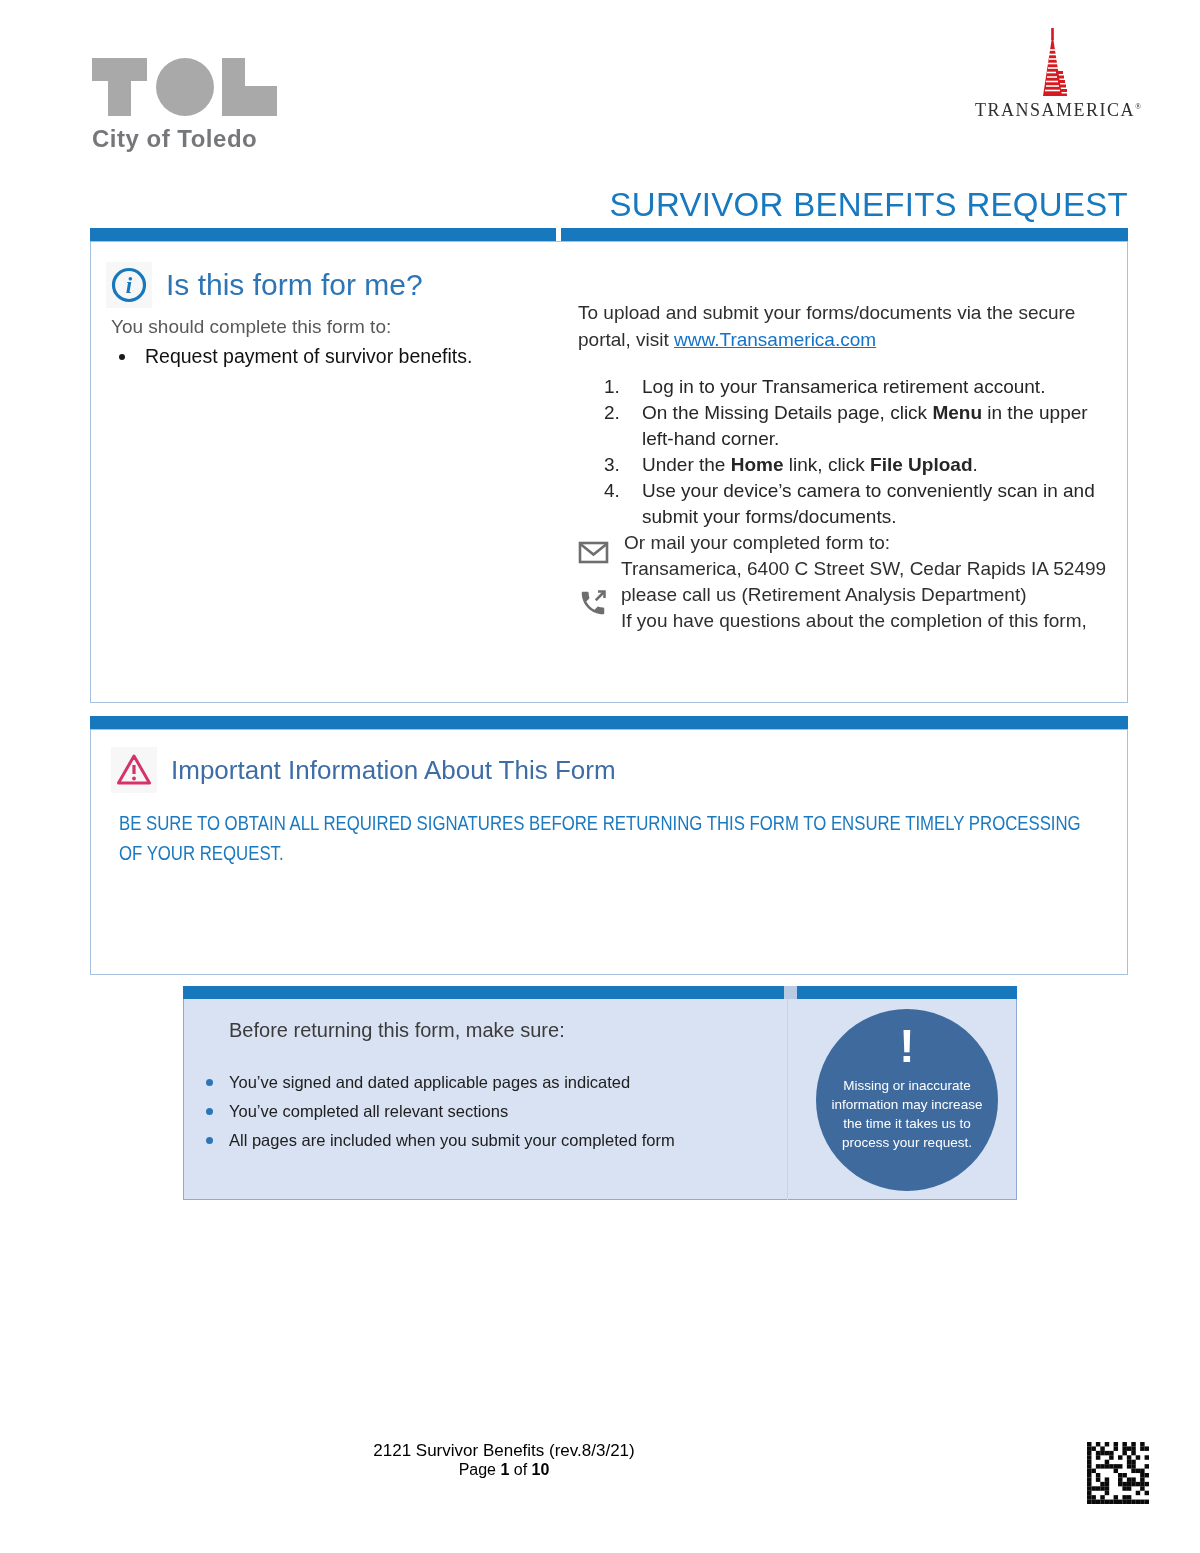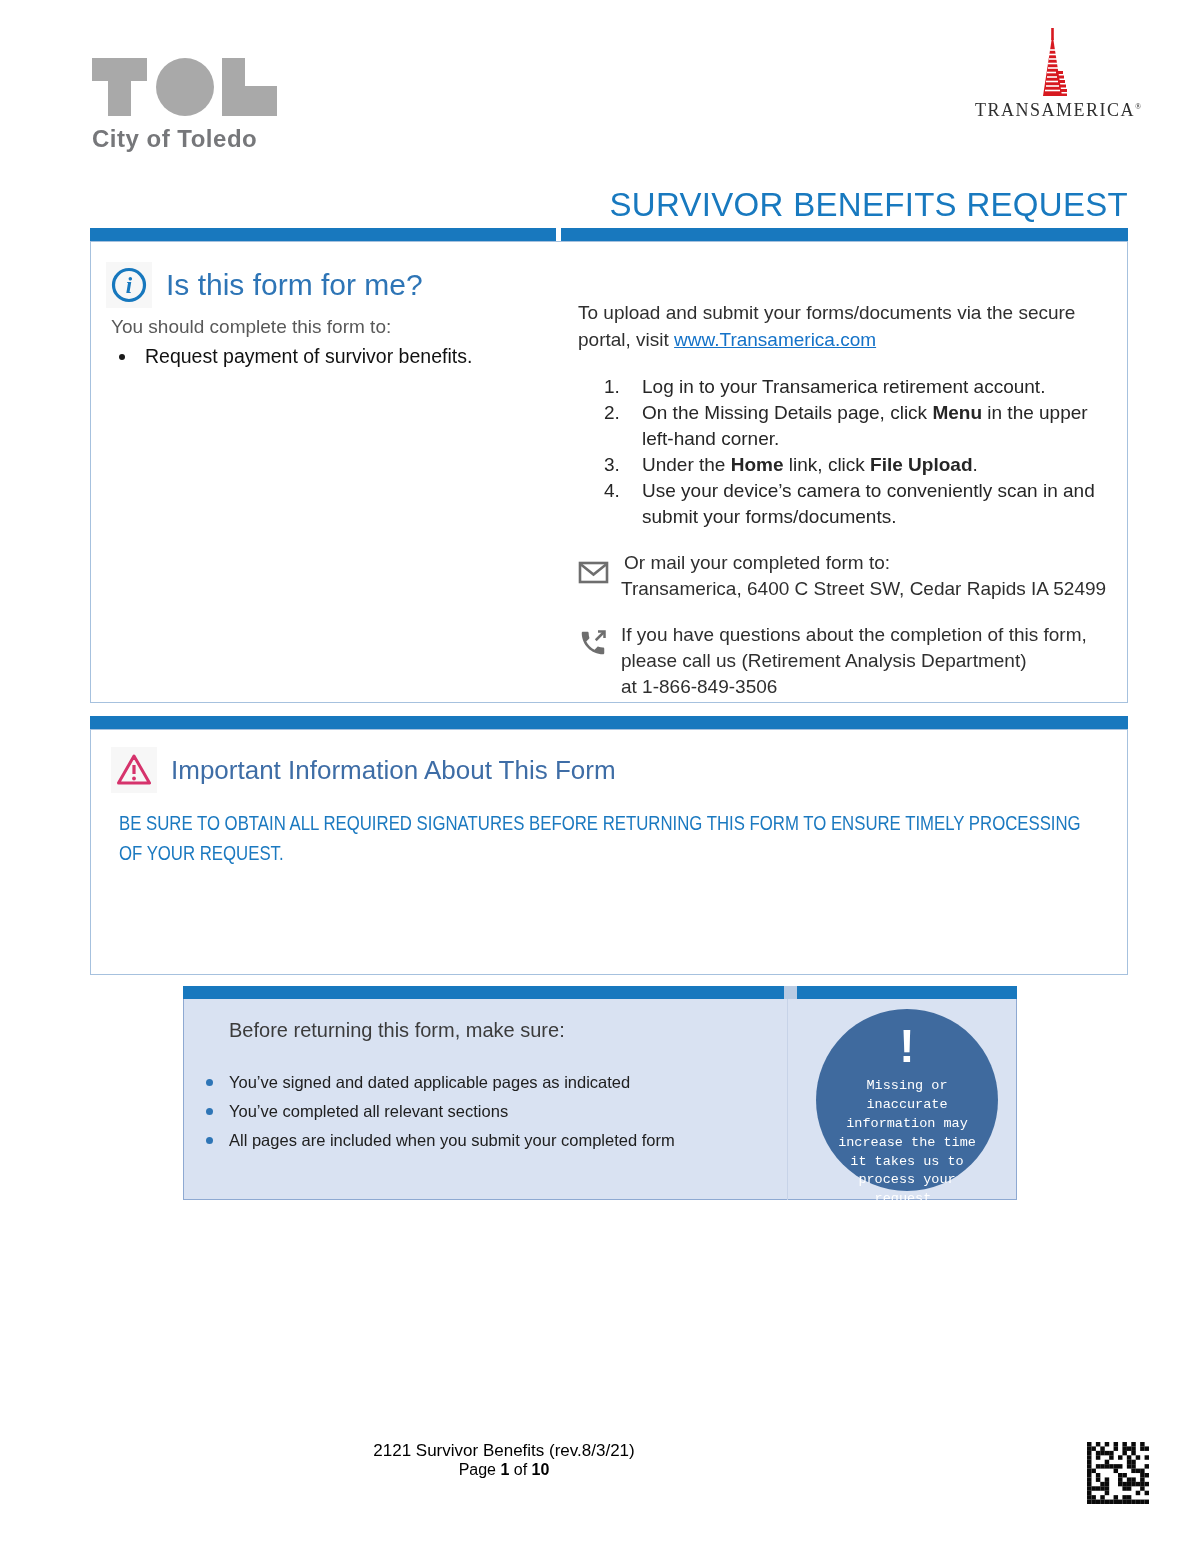--- a/index.html
+++ b/index.html
@@ -53,21 +53,21 @@
 
   .sec1-right { position: absolute; left: 487px; top: 57px; width: 550px; }
   .portal-p { font-size: 19px; line-height: 27px; color: #2f2f2f; width: 525px; }
   a.portal-link { color: #1472c8; text-decoration: underline; cursor: pointer; }
   .steps { margin-top: 21px; }
   .step { display: flex; font-size: 19px; line-height: 26px; color: #262626; }
   .step .num { width: 38px; text-align: left; padding-left: 26px; flex: 0 0 64px; }
   .step .body { flex: 1; padding-right: 4px; }
   .step b { font-weight: 700; }
 
-  .contact-row { display: flex; margin-top: 20px; }
+  .contact-row { display: flex; }
   .contact-row .cicon { flex: 0 0 43px; padding-top: 10px; }
   .contact-row.phone .cicon { padding-top: 6px; }
   .contact-lines { font-size: 19px; line-height: 26px; color: #2f2f2f; }
   .contact-lines .l1 { padding-left: 3px; }
 
   
   .sec2 { position: absolute; left: 90px; top: 716px; width: 1038px; height: 259px; }
   .sec2 .bar-f { left: 0; top: 0; width: 1038px; }
   .sec2 .box { left: 0; top: 13px; width: 1038px; height: 246px; }
   .sec2-heading { position: absolute; left: 20px; top: 17px; display: flex; align-items: center; }
@@ -85,21 +85,21 @@
   .sec3-divider { position: absolute; left: 603px; top: 0; width: 1px; height: 201px; background: #c7d3e8; }
   .sec3-heading { position: absolute; left: 45px; top: 20px; font-size: 20px; color: #3b3b3b; }
   .checklist { position: absolute; left: 22px; top: 74px; }
   .check-item { display: flex; align-items: flex-start; margin-bottom: 10px; }
   .dot-blue { width: 7px; height: 7px; border-radius: 50%; background: #2e75b6; margin-top: 6px; flex: 0 0 7px; }
   .check-item .txt { margin-left: 16px; font-size: 16.5px; color: #202020; }
 
   .badge-circle { position: absolute; left: 632px; top: 10px; width: 182px; height: 182px;
                   border-radius: 50%; background: #3f6a9e; color: #ffffff; text-align: center; }
   .badge-mark { font-size: 46px; font-weight: bold; line-height: 1; padding-top: 14px; }
-  .badge-text { margin: 8px auto 0; width: 152px; font-size: 13.5px; line-height: 1.4; font-family: Liberation Mono, monospace; }
+  .badge-text { margin: 8px auto 0; width: 152px; font-size: 13.5px; line-height: 1.4; }
 
   
   .footer { position: absolute; left: 0; top: 1441px; width: 1008px; text-align: center; color: #000; }
   .footer .form-id { font-size: 17px; }
   .footer .page-line { font-size: 16px; }
   .footer .page-line b { font-weight: 700; }
 
   .barcode { position: absolute; left: 1087px; top: 1442px; width: 62px; height: 62px; }
   .barcode svg rect { fill: #0a0a0a; }
 </style>
@@ -212,23 +212,22 @@
 
         <div class="contact-row phone">
           <div class="cicon">
             <svg width="30" height="30" viewBox="0 0 24 24">
               <path d="M6.62 10.79c1.44 2.83 3.76 5.14 6.59 6.59l2.2-2.21c.27-.27.67-.36 1.02-.24 1.12.37 2.33.57 3.57.57.55 0 1 .45 1 1V20c0 .55-.45 1-1 1-9.39 0-17-7.61-17-17 0-.55.45-1 1-1h3.5c.55 0 1 .45 1 1 0 1.25.2 2.45.57 3.57.11.35.03.74-.25 1.02l-2.2 2.2z" fill="#6e6e6e"></path>
               <polyline points="16,2.8 21.2,2.8 21.2,8" fill="none" stroke="#6e6e6e" stroke-width="2"></polyline>
               <line x1="14.2" y1="9.8" x2="20.8" y2="3.2" stroke="#6e6e6e" stroke-width="2"></line>
             </svg>
           </div>
           <div class="contact-lines">
+            <div>please call us (Retirement Analysis Department)</div>
             <div>If you have questions about the completion of this form,</div>
-            <div>please call us (Retirement Analysis Department)</div>
-            <div>at 1-866-849-3506</div>
           </div>
         </div>
       </div>
 
     </div>
   </div>
 
   <div class="sec2">
     <div class="bluebar bar-f"></div>
     <div class="frame-box box">

